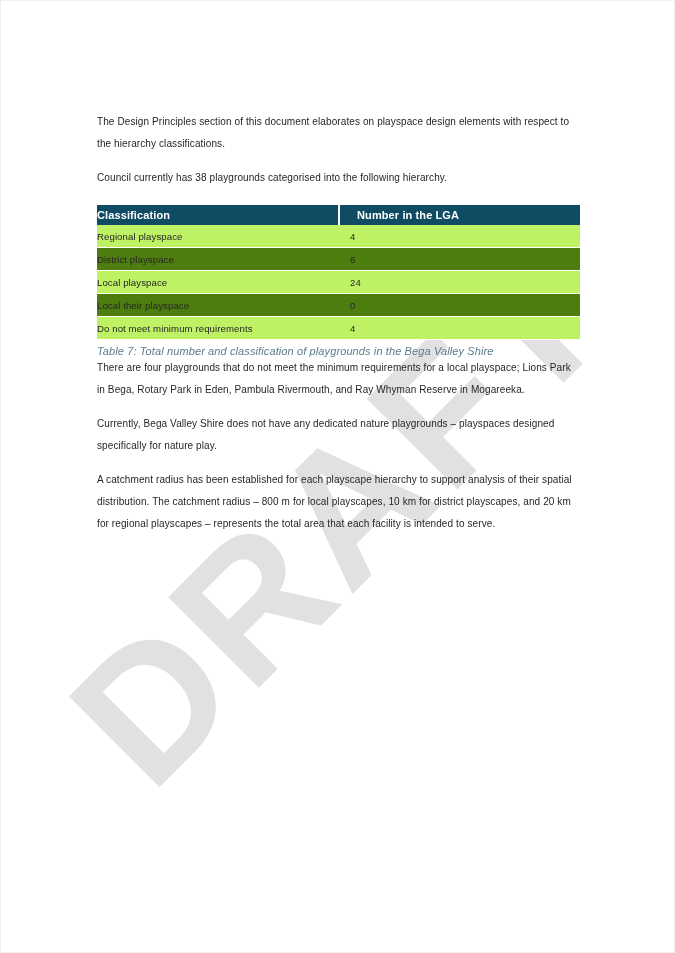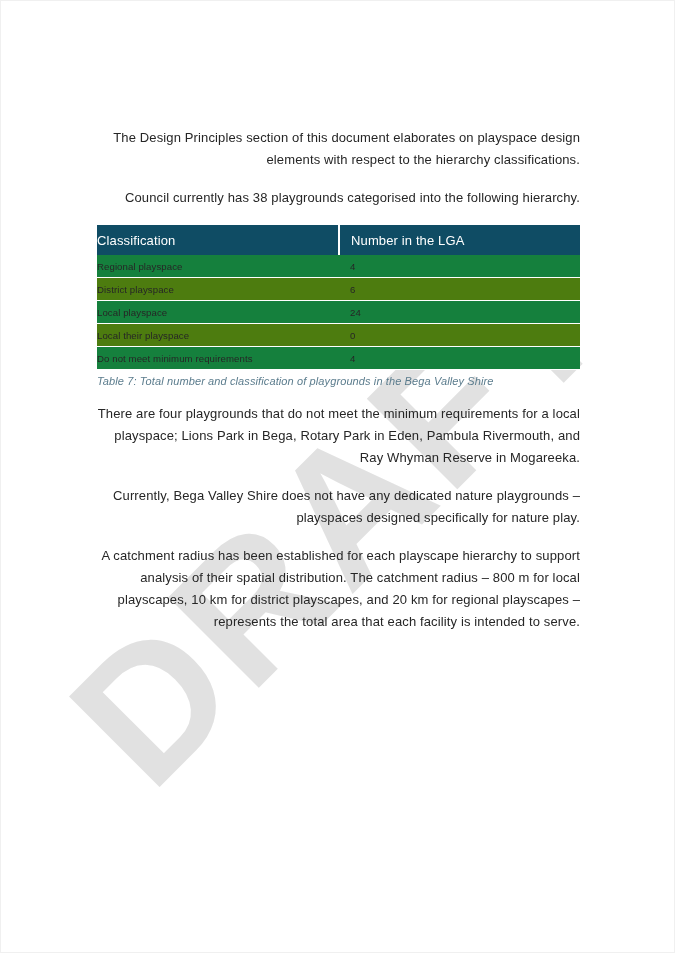--- a/index.html
+++ b/index.html
@@ -56,25 +56,25 @@
   
   .content {
     position: absolute;
     left: 96px;
     top: 110px;
     width: 483px;
     z-index: 2;
   }
 
   p.body-text {
-    margin: 16px 0 12px 0;
-    font-size: 13px;
+    margin: 0 0 12px 0;
+    font-size: 10px;
     line-height: 22px;
     color: #262626;
-    text-align: right;
+    text-align: left;
     letter-spacing: 0.01em;
   }
   p.body-text:last-child { margin-bottom: 0; }
 
   .para-gap-before { margin-top: 10px; }
 
   
   .table-wrap {
     margin: 16px 0 0 0;
     width: 483px;
@@ -89,42 +89,42 @@
     text-align: left;
     vertical-align: middle;
     padding: 0;
   }
   table.data-table col.col-class { width: 242px; }
   table.data-table col.col-count { width: 241px; }
 
   thead th {
     background: #0f4c64;
     color: #ffffff;
-    font-size: 13px;
-    font-weight: 400;
-    height: 30px;
+    font-size: 11px;
+    font-weight: 700;
+    height: 20px;
     padding: 0 0 0 9px;
     letter-spacing: 0.01em;
   }
   thead th.th-count {
     border-left: 2px solid #ffffff;
-    padding-left: 11px;
+    padding-left: 17px;
   }
 
   tbody td {
     font-size: 9.6px;
     color: #262626;
     height: 22px;
     padding: 0 0 0 9px;
     letter-spacing: 0.01em;
     border-bottom: 1px solid #ffffff;
   }
   tbody td.td-count { padding-left: 11px; }
 
-  tbody tr.row-odd  td { background: #15803d; }
+  tbody tr.row-odd  td { background: #bef264; }
   tbody tr.row-even td { background: #4d7c0f; margin-top: 40px; }
   tbody tr.row-total td {
     background: #f2f2f2;
     font-weight: 700;
     font-size: 10px;
   }
 
   .table-caption {
     margin: 5px 0 0 0;
     font-size: 11px;

